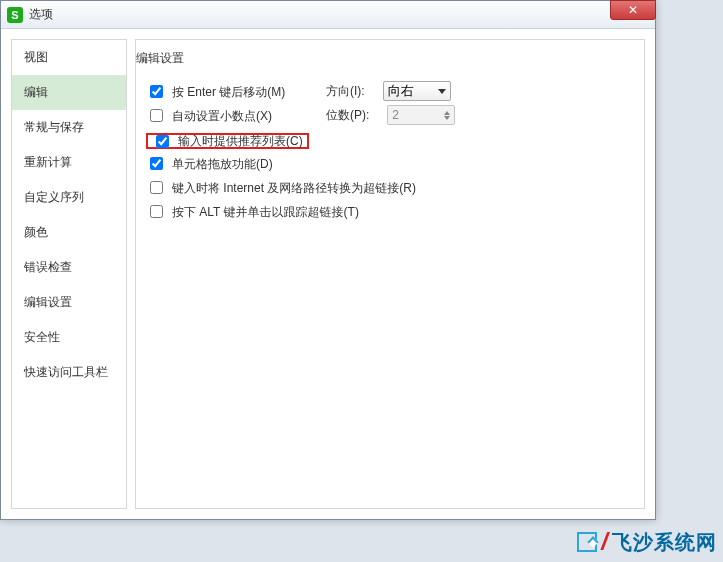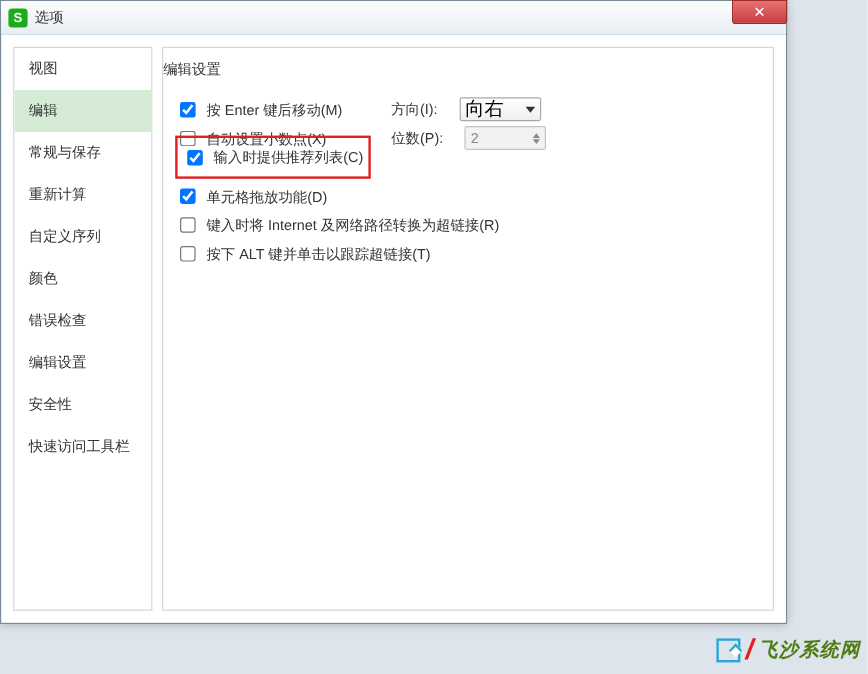--- a/index.html
+++ b/index.html
@@ -112,21 +112,21 @@
   }
   .select {
     width: 68px;
     height: 20px;
     border: 1px solid #a8a8a8;
     background: linear-gradient(#fff,#eee);
     display: flex;
     align-items: center;
     justify-content: space-between;
     padding: 0 4px;
-    font-size: 16px;
+    font-size: 13px;
     border-radius: 2px;
   }
   .tri-down {
     width: 0; height: 0;
     border-left: 4px solid transparent;
     border-right: 4px solid transparent;
     border-top: 5px solid #333;
   }
   .spin {
     width: 68px;
@@ -156,21 +156,21 @@
     border-left: 3px solid transparent;
     border-right: 3px solid transparent;
     border-top: 4px solid #888;
   }
   .highlight {
     border: 2px solid #e02020;
     padding: 0 4px;
     display: inline-flex;
     align-items: center;
     gap: 6px;
-    height: 36px;
+    height: 16px;
   }
   .watermark {
     position: absolute;
     right: 6px;
     bottom: 6px;
     display: flex;
     align-items: center;
     gap: 4px;
   }
   .wm-icon1 {
@@ -188,25 +188,24 @@
     right:-2px; top:4px;
     background:#fff;
   }
   .wm-icon2 {
     font-size: 24px;
     font-weight: bold;
     font-style: italic;
     color: #e02020;
   }
   .wm-text {
-    font-size: 16px;
+    font-size: 20px;
     font-weight: bold;
-    color: #4d7c0f;
+    color: #0369a1;
     letter-spacing: 1px;
-    font-style: italic;
   }
 </style>
 </head>
 <body>
 
 <div class="window">
   <div class="titlebar">
     <div class="app-icon">S</div>
     <span class="title-text">选项</span>
     <div class="close-btn">

